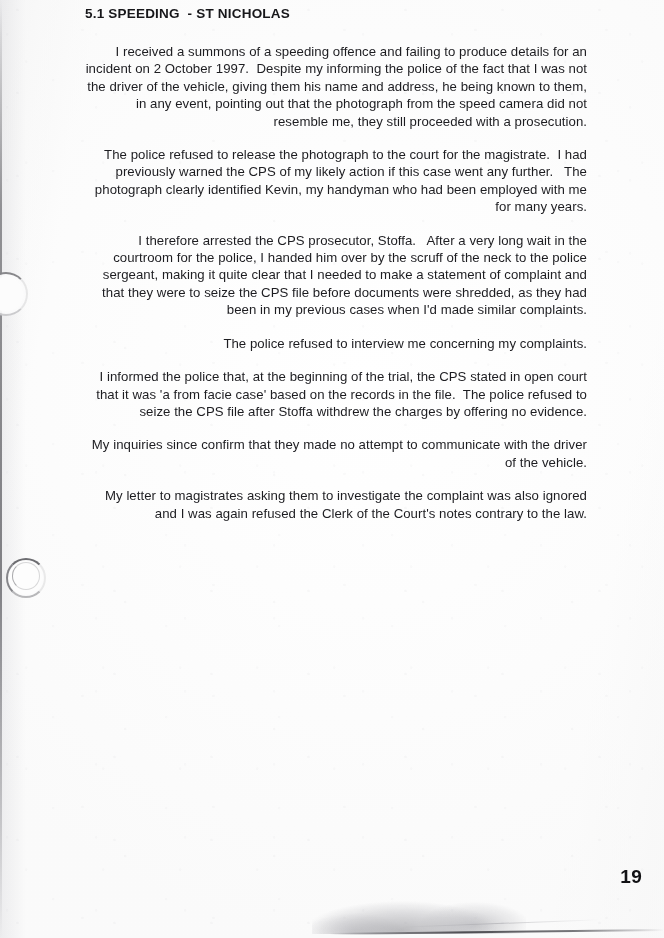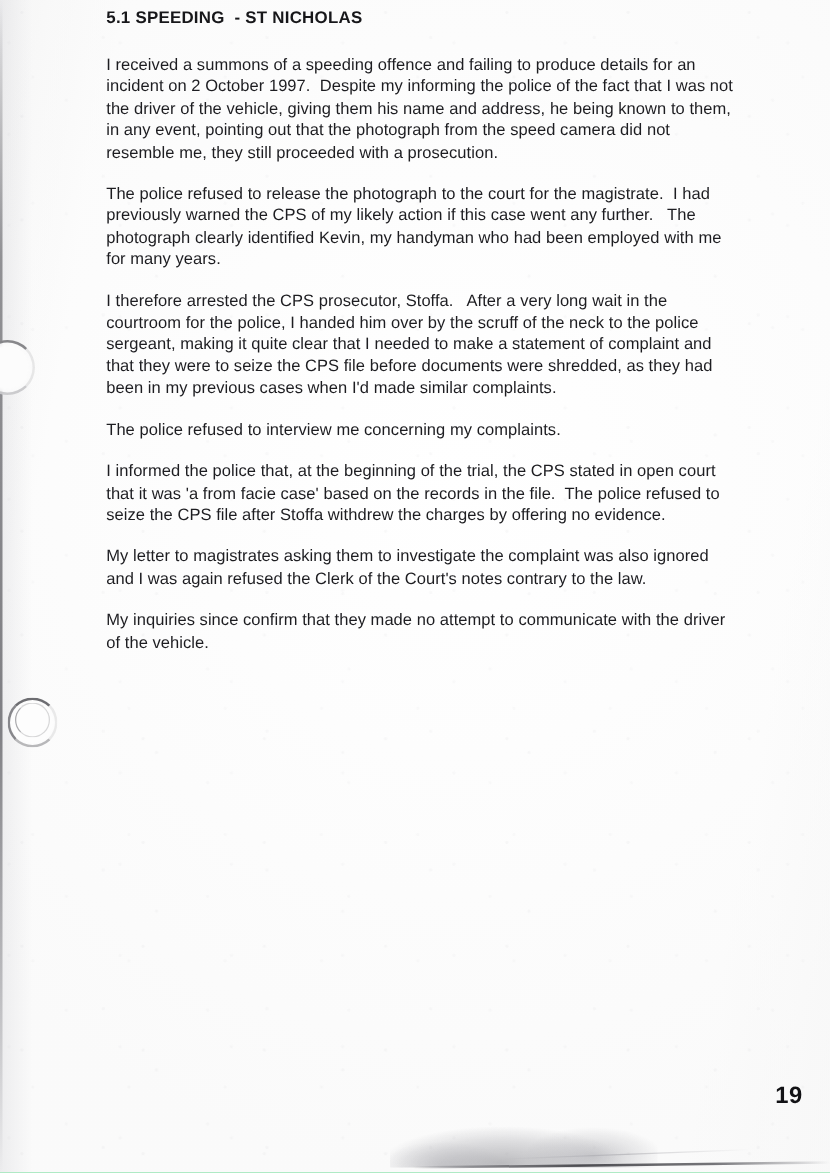--- a/index.html
+++ b/index.html
@@ -10,21 +10,21 @@
   }
   body {
     font-family: "Liberation Sans", sans-serif;
   }
 
   .page {
     position: relative;
     width: 664px;
     height: 938px;
     margin: 0 auto;
-    background: #22c55e;
+    background: #3b82f6;
     overflow: hidden;
   }
 
   
   .scan-tint {
     position: absolute;
     inset: 0;
     background:
       radial-gradient(ellipse 80% 60% at 55% 40%, rgba(255,255,255,0) 0%, rgba(246,246,246,0.55) 100%),
       linear-gradient(100deg, #f7f7f7 0%, #ffffff 12%, #ffffff 86%, #fafafa 100%);
@@ -156,21 +156,21 @@
     letter-spacing: 0.2px;
     margin: 0 0 22px 0;
     white-space: pre;
   }
 
   .doc-paragraph {
     font-size: 13.2px;
     line-height: 17.4px;
     color: #1d1d21;
     margin: 0 0 16px 0;
-    text-align: left;
+    text-align: right;
     white-space: pre-wrap;
     letter-spacing: 0.05px;
   }
 
   .page-number {
     position: absolute;
     right: 22px;
     top: 866px;
     font-size: 19px;
     font-weight: bold;
@@ -196,22 +196,22 @@
 
   <div class="content">
 
     <h1 class="doc-heading">5.1 SPEEDING  - ST NICHOLAS</h1>
 
     <p class="doc-paragraph">I received a summons of a speeding offence and failing to produce details for an incident on 2 October 1997.  Despite my informing the police of the fact that I was not the driver of the vehicle, giving them his name and address, he being known to them, in any event, pointing out that the photograph from the speed camera did not resemble me, they still proceeded with a prosecution.</p>
     <p class="doc-paragraph">The police refused to release the photograph to the court for the magistrate.  I had previously warned the CPS of my likely action if this case went any further.   The photograph clearly identified Kevin, my handyman who had been employed with me for many years.</p>
     <p class="doc-paragraph">I therefore arrested the CPS prosecutor, Stoffa.   After a very long wait in the courtroom for the police, I handed him over by the scruff of the neck to the police sergeant, making it quite clear that I needed to make a statement of complaint and that they were to seize the CPS file before documents were shredded, as they had been in my previous cases when I'd made similar complaints.</p>
     <p class="doc-paragraph">The police refused to interview me concerning my complaints.</p>
     <p class="doc-paragraph">I informed the police that, at the beginning of the trial, the CPS stated in open court that it was 'a from facie case' based on the records in the file.  The police refused to seize the CPS file after Stoffa withdrew the charges by offering no evidence.</p>
+    <p class="doc-paragraph">My inquiries since confirm that they made no attempt to communicate with the driver of the vehicle.</p>
     <p class="doc-paragraph">My letter to magistrates asking them to investigate the complaint was also ignored and I was again refused the Clerk of the Court's notes contrary to the law.</p>
-    <p class="doc-paragraph">My inquiries since confirm that they made no attempt to communicate with the driver of the vehicle.</p>
 
   </div>
 
   <div class="page-number">19</div>
 
   <div class="bottom-smudge"></div>
   <div class="bottom-line"></div>
   <div class="bottom-line-2"></div>
 
 </div>

